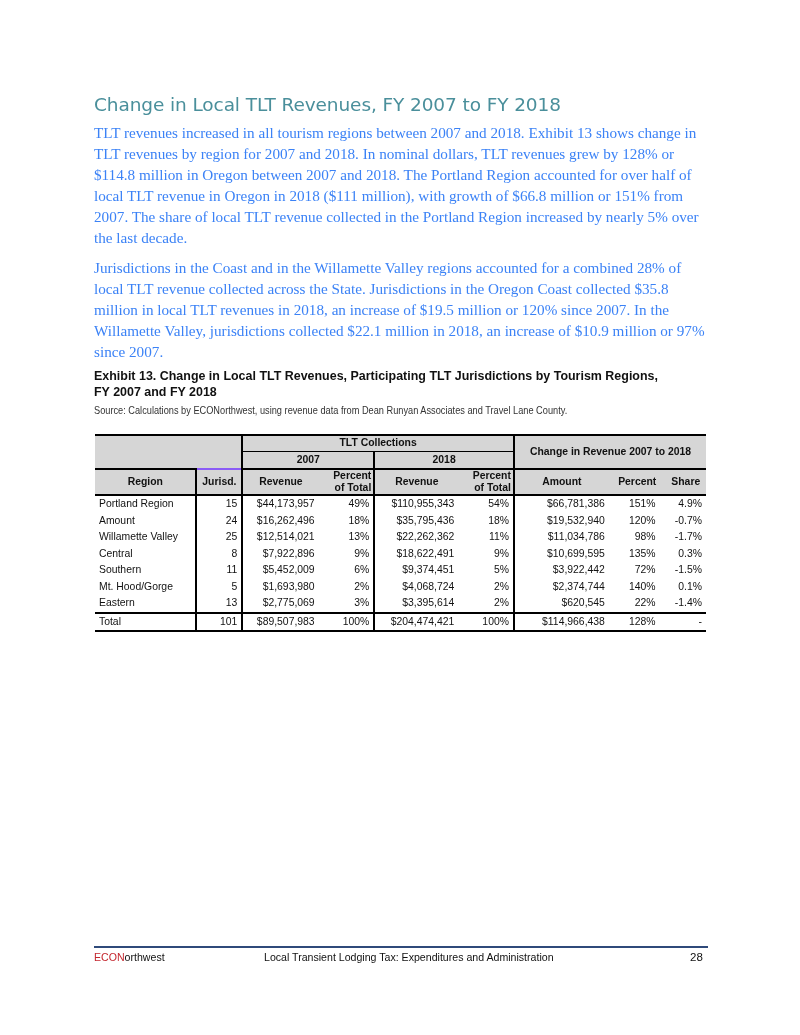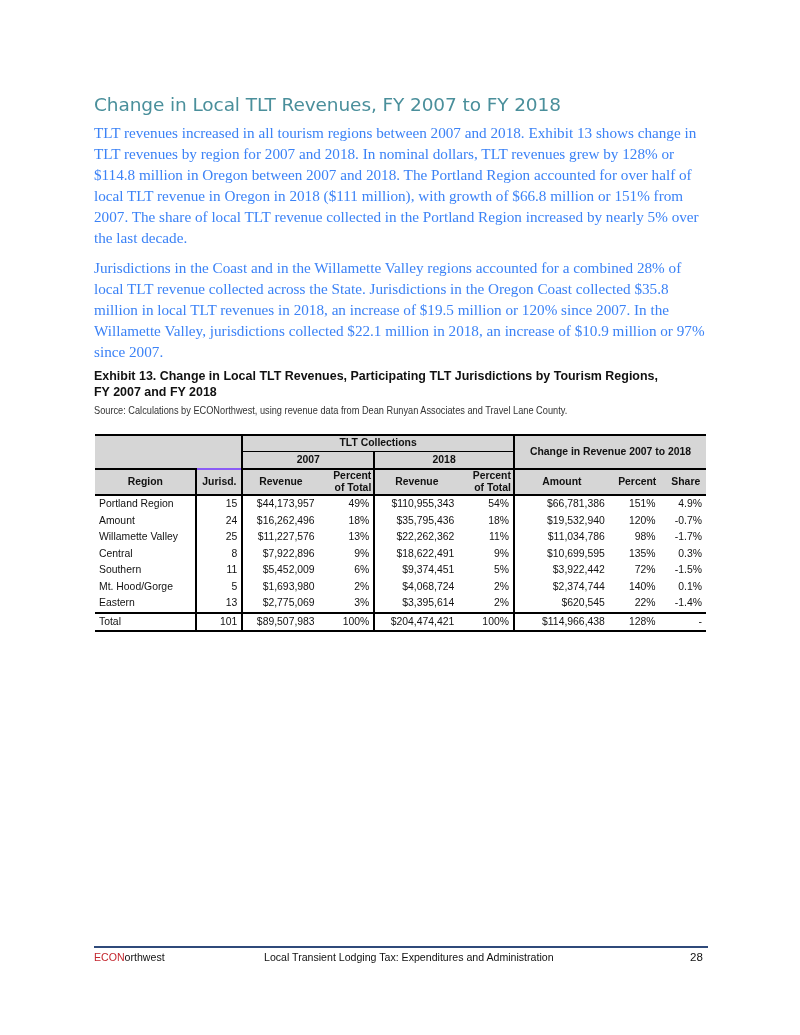--- a/index.html
+++ b/index.html
@@ -121,21 +121,21 @@
         <td class="num vr">18%</td>
         <td class="num">$35,795,436</td>
         <td class="num vr">18%</td>
         <td class="num">$19,532,940</td>
         <td class="num" style="padding-right: 10px;">120%</td>
         <td class="num">-0.7%</td>
       </tr>
       <tr>
         <td class="lbl vr">Willamette Valley</td>
         <td class="num vr">25</td>
-        <td class="num">$11,227,576</td>
+        <td class="num">$12,514,021</td>
         <td class="num vr">13%</td>
         <td class="num">$22,262,362</td>
         <td class="num vr">11%</td>
         <td class="num">$11,034,786</td>
         <td class="num" style="padding-right: 10px;">98%</td>
         <td class="num">-1.7%</td>
       </tr>
       <tr>
         <td class="lbl vr">Central</td>
         <td class="num vr">8</td>

